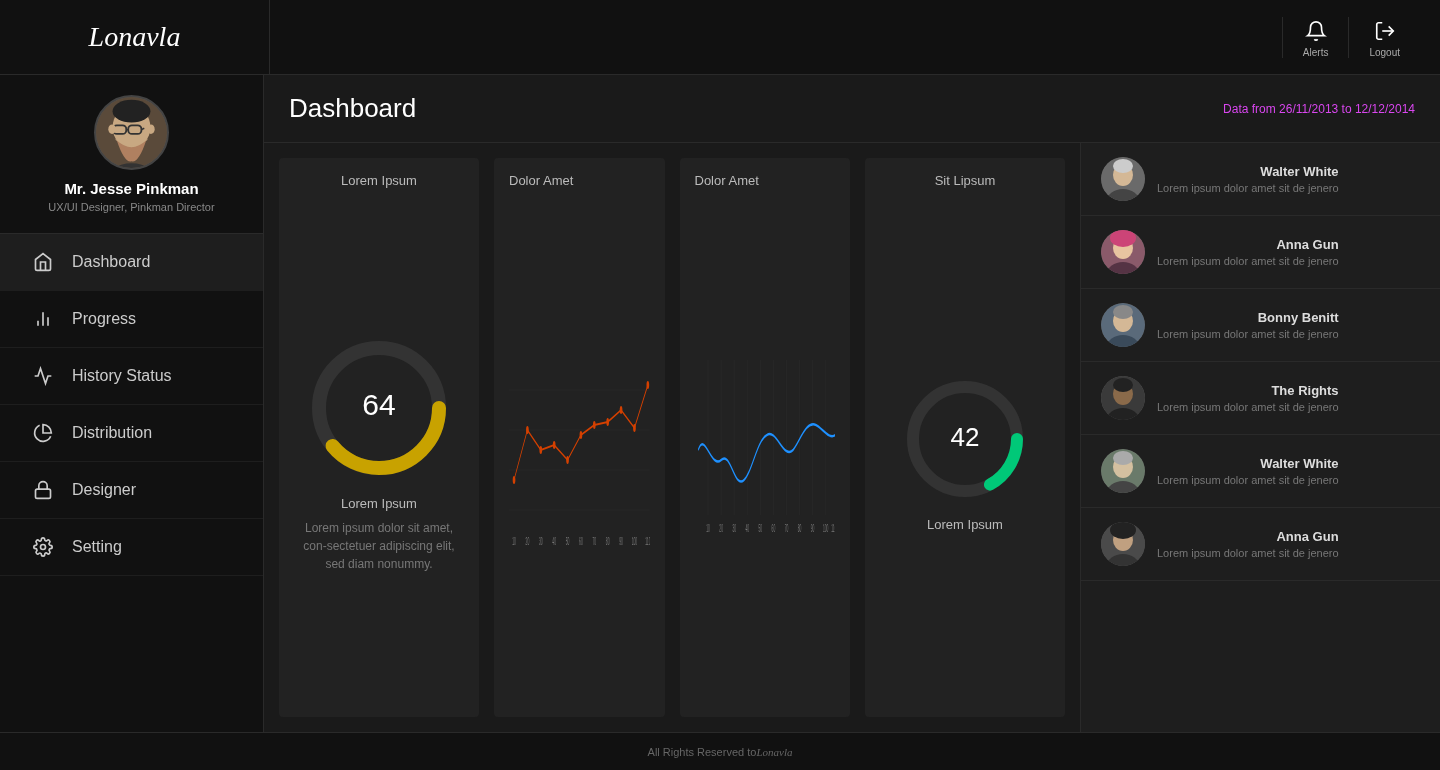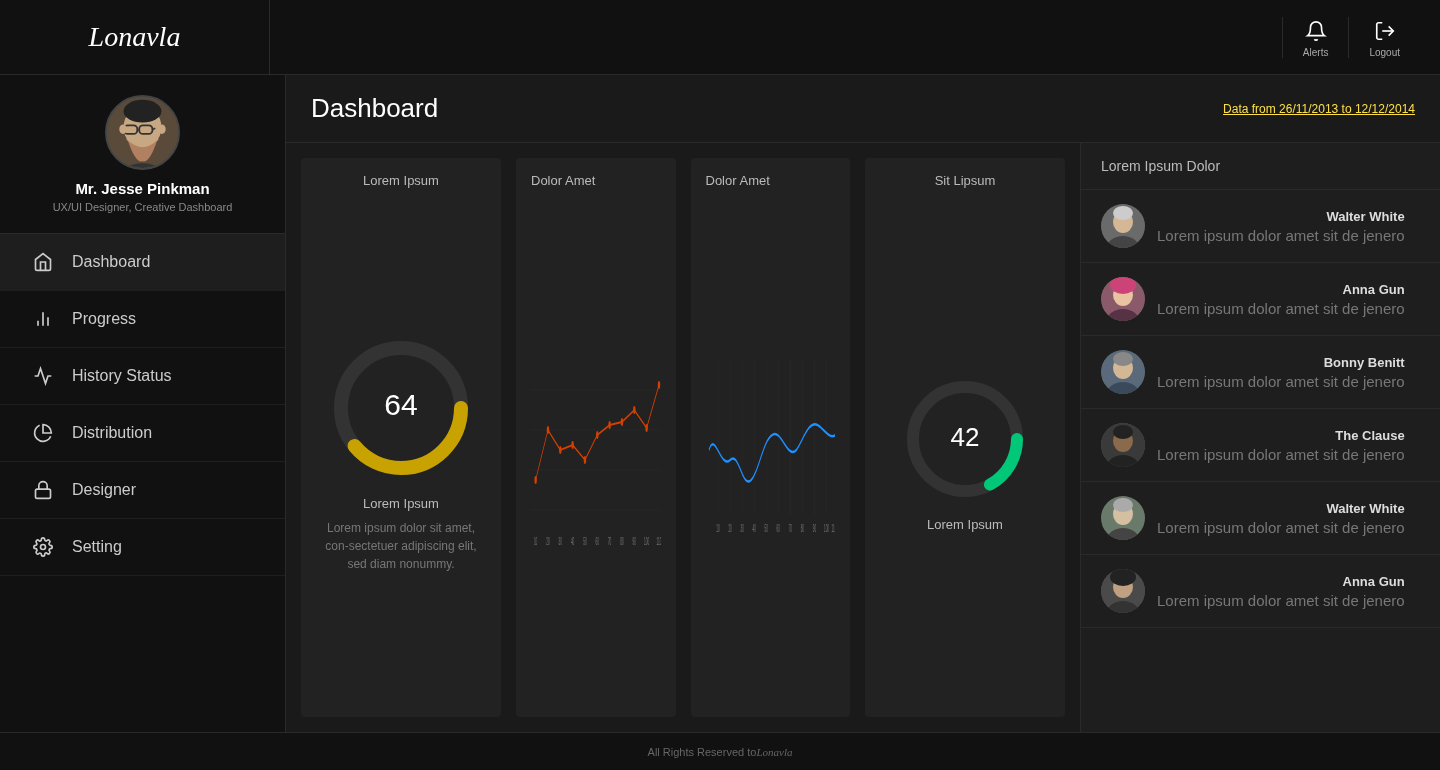--- a/index.html
+++ b/index.html
@@ -65,21 +65,21 @@
 
     
     .main-layout {
       display: flex;
       flex: 1;
       overflow: hidden;
     }
 
     
     .sidebar {
-      width: 286px;
+      width: 264px;
       background: #111;
       border-right: 1px solid #2a2a2a;
       display: flex;
       flex-direction: column;
       flex-shrink: 0;
     }
     .user-profile {
       display: flex;
       flex-direction: column;
       align-items: center;
@@ -149,22 +149,21 @@
       padding: 18px 25px;
       border-bottom: 1px solid #2a2a2a;
     }
     .page-title-text {
       font-size: 26px;
       font-weight: 300;
       color: #fff;
     }
     .date-range {
       font-size: 12px;
-      color: #fde047;
-      text-decoration: underline;
+      color: #d946ef;
     }
 
     .content-body {
       flex: 1;
       display: flex;
       gap: 0;
       overflow: hidden;
     }
 
     .charts-area {
@@ -275,21 +274,21 @@
     .person-info {
       margin-left: 12px;
     }
     .person-name {
       font-size: 13px;
       color: #ddd;
       font-weight: 600;
       margin-bottom: 3px;
     }
     .person-desc {
-      font-size: 15px;
+      font-size: 11px;
       color: #777;
     }
 
     
     .footer {
       background: #111;
       height: 38px;
       display: flex;
       align-items: center;
       justify-content: center;
@@ -359,21 +358,21 @@
           <line x1="48" y1="34.5" x2="51" y2="33" stroke="#333" stroke-width="1.5"></line>
 
           <path d="M20 45 Q37.5 58 55 45" fill="#c8a882"></path>
           <path d="M22 46 Q37.5 60 53 46 Q45 70 37.5 68 Q30 70 22 46" fill="#b08060"></path>
 
           <ellipse cx="17" cy="34" rx="4" ry="5" fill="#c8a882"></ellipse>
           <ellipse cx="58" cy="34" rx="4" ry="5" fill="#c8a882"></ellipse>
         </svg>
       </div>
       <div class="user-name">Mr. Jesse Pinkman</div>
-      <div class="user-role">UX/UI Designer, Creative Dashboard</div>
+      <div class="user-role">UX/UI Designer, Pinkman Director</div>
     </div>
 
     <div class="nav-item active">
       <div class="nav-icon">
         <svg width="20" height="20" viewBox="0 0 24 24" fill="none" stroke="#ccc" stroke-width="2">
           <path d="M3 9l9-7 9 7v11a2 2 0 0 1-2 2H5a2 2 0 0 1-2-2z"></path>
           <polyline points="9 22 9 12 15 12 15 22"></polyline>
         </svg>
       </div>
       <span class="nav-label">Dashboard</span>
@@ -547,21 +546,20 @@
                 <text x="70" y="77" text-anchor="middle" font-size="26" fill="#fff" font-weight="300">42</text>
               </svg>
               <div class="donut-label-text">Lorem Ipsum</div>
             </div>
           </div>
         </div>
 
       </div>
 
       <div class="side-panel">
-        <div class="side-panel-header">Lorem Ipsum Dolor</div>
         <div class="person-list">
 
           <div class="person-item">
             <div class="person-avatar">
               <svg width="44" height="44" viewBox="0 0 44 44" xmlns="http://www.w3.org/2000/svg">
                 <circle cx="22" cy="22" r="22" fill="#6a6a6a"></circle>
                 <ellipse cx="22" cy="18" rx="10" ry="11" fill="#d4b896"></ellipse>
                 <ellipse cx="22" cy="9" rx="10" ry="7" fill="#ccc"></ellipse>
                 <ellipse cx="22" cy="44" rx="16" ry="12" fill="#444"></ellipse>
               </svg>
@@ -605,21 +603,21 @@
           <div class="person-item">
             <div class="person-avatar">
               <svg width="44" height="44" viewBox="0 0 44 44" xmlns="http://www.w3.org/2000/svg">
                 <circle cx="22" cy="22" r="22" fill="#3a3a3a"></circle>
                 <ellipse cx="22" cy="18" rx="10" ry="11" fill="#8a6a4a"></ellipse>
                 <ellipse cx="22" cy="9" rx="10" ry="7" fill="#222"></ellipse>
                 <ellipse cx="22" cy="44" rx="16" ry="12" fill="#222"></ellipse>
               </svg>
             </div>
             <div class="person-info">
-              <div class="person-name">The Clause</div>
+              <div class="person-name">The Rights</div>
               <div class="person-desc">Lorem ipsum dolor amet sit de jenero</div>
             </div>
           </div>
 
           <div class="person-item">
             <div class="person-avatar">
               <svg width="44" height="44" viewBox="0 0 44 44" xmlns="http://www.w3.org/2000/svg">
                 <circle cx="22" cy="22" r="22" fill="#6a7a6a"></circle>
                 <ellipse cx="22" cy="18" rx="10" ry="11" fill="#d4c0a0"></ellipse>
                 <ellipse cx="22" cy="9" rx="10" ry="7" fill="#aaa"></ellipse>

